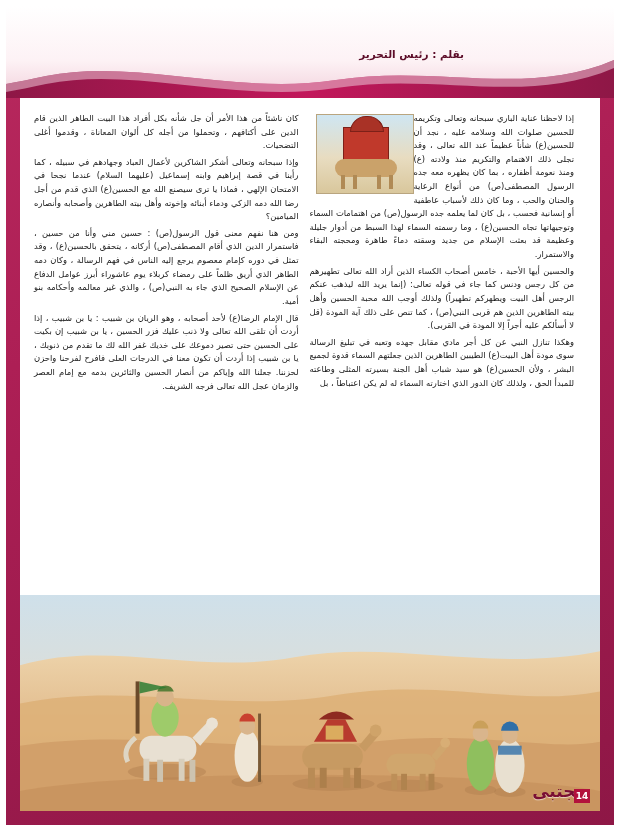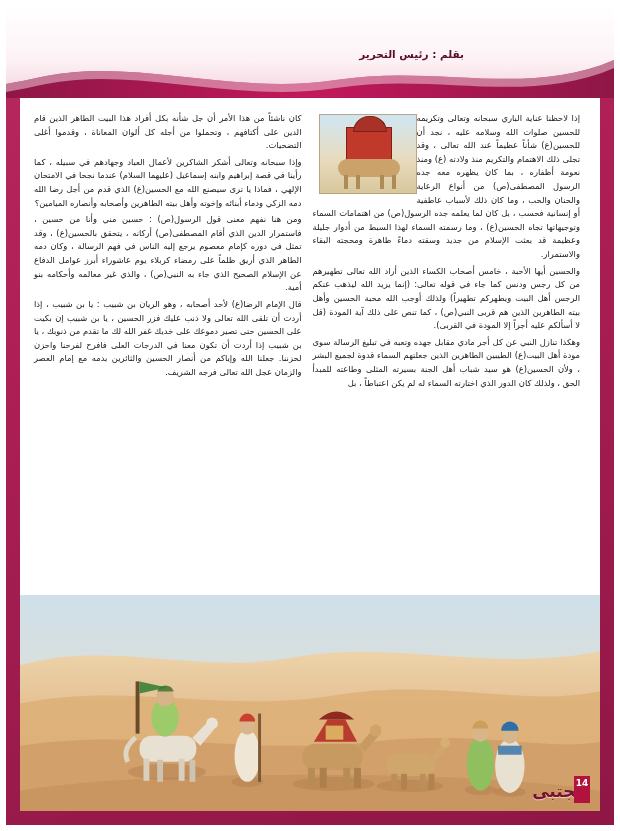--- a/index.html
+++ b/index.html
@@ -59,21 +59,21 @@
     font-weight:bold;
     direction:rtl;
   }
   
   .content{
     position:absolute;
     left:14px;right:14px;top:92px;
     height:497px;
     background:#ffffff;
     box-sizing:border-box;
-    padding:14px 20px 8px 14px;
+    padding:14px 26px 8px 14px;
     display:flex;
     flex-direction:row-reverse;
     gap:11px;
     direction:rtl;
   }
   .col{
     flex:1 1 0;
     font-size:8.4px;
     line-height:1.62;
     text-align:justify;
@@ -112,21 +112,21 @@
     overflow:hidden;
     background:linear-gradient(#cfe0ea 0%,#e6d7bd 32%,#e8c79b 60%,#dfae7e 100%);
   }
   .mag-badge{
     position:absolute;right:14px;bottom:10px;
     color:#7a0f33;font-weight:bold;font-size:17px;direction:rtl;
     text-shadow:0 1px 1px rgba(255,255,255,.6);
   }
   .page-num{
     position:absolute;right:10px;bottom:8px;
-    width:16px;height:27px;background:#b3123c;color:#fff;
+    width:16px;height:14px;background:#b3123c;color:#fff;
     font-size:9px;text-align:center;line-height:15px;font-weight:bold;
   }
 </style>
 </head>
 <body>
 
 <div class="page">
   <div class="frame-outer"></div>
   <div class="frame-inner">
 

